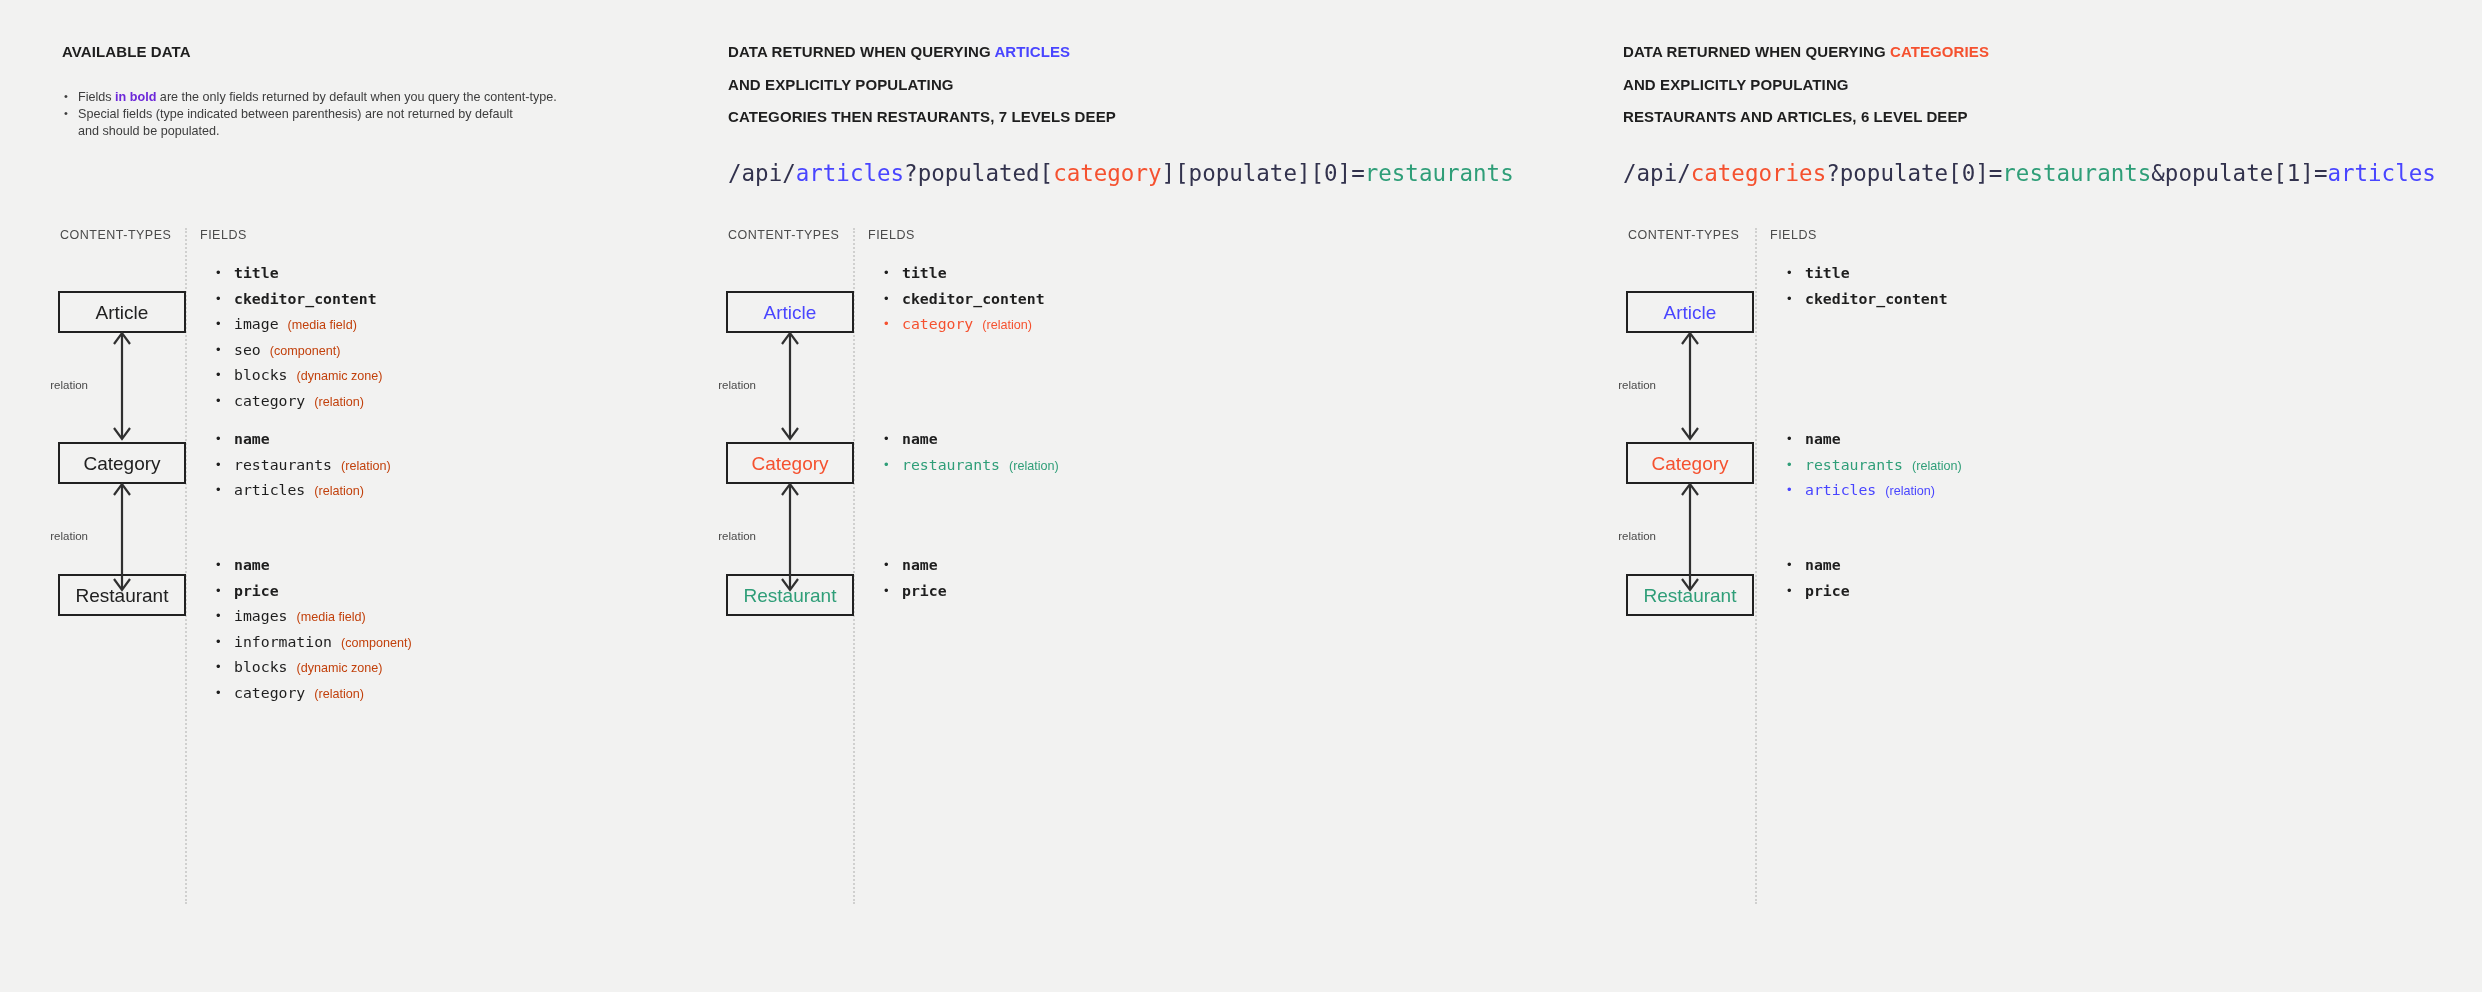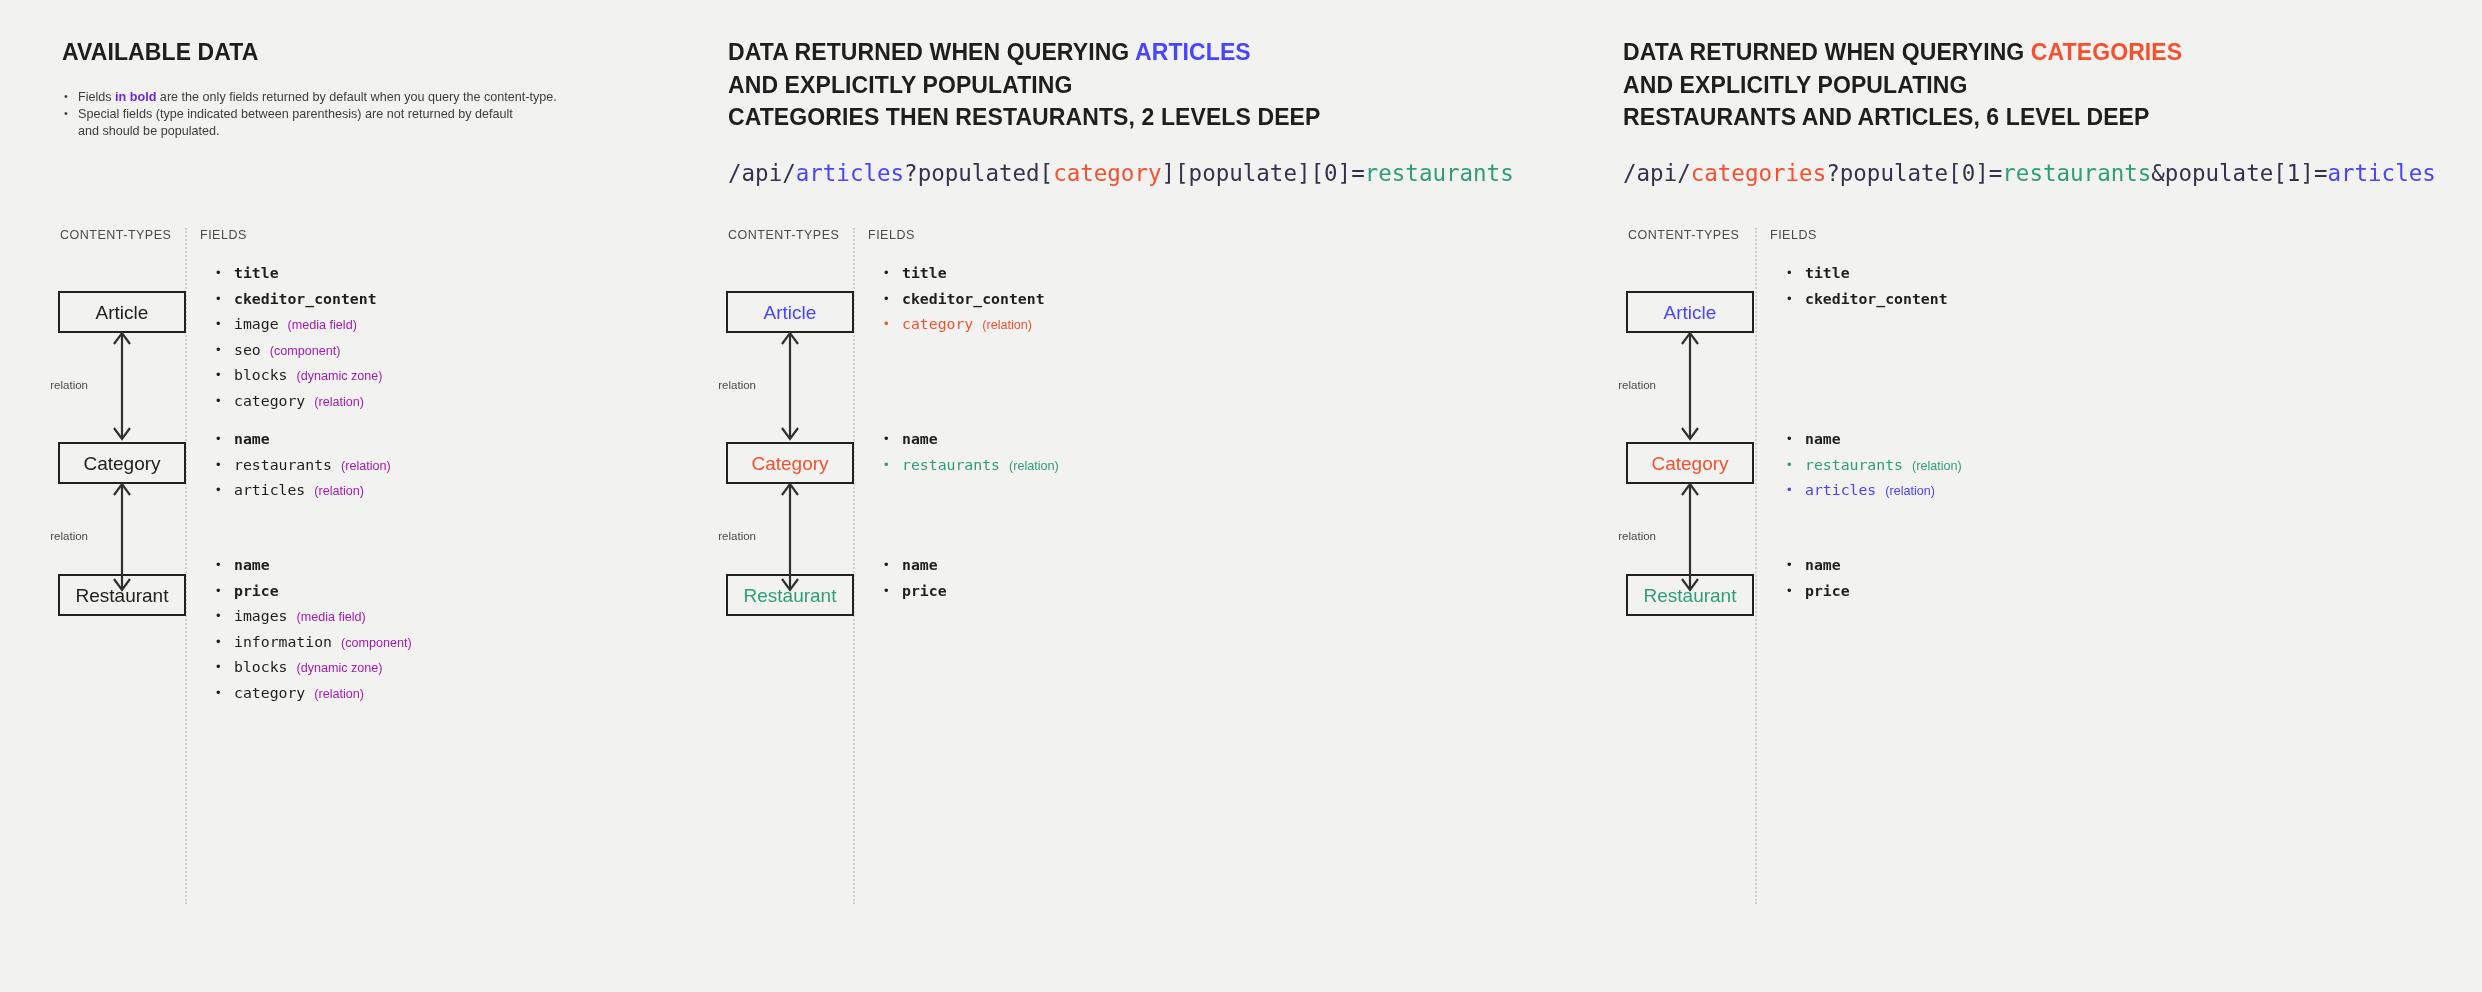--- a/index.html
+++ b/index.html
@@ -37,21 +37,21 @@
     position: absolute;
     left: 62px;
     top: 36px;
     width: 860px;
   }
   #col-0 .col-header { left: 62px; }
   #col-1 .col-header { left: 28px; }
   #col-2 .col-header { left: 68px; }
 
   .title {
-    font-size: 23px;
+    font-size: 15px;
     font-weight: bold;
     letter-spacing: 0.1px;
     line-height: 32.5px;
     color: #1e1e1e;
     margin: 0;
     white-space: nowrap;
   }
   .title .accent-blue { color: #4945ff; }
   .title .accent-red  { color: #f5512f; }
 
@@ -220,21 +220,21 @@
   }
   .field-row.is-bold .field-name { font-weight: bold; }
   .field-type {
     font-family: "Liberation Sans", sans-serif;
     font-size: 12.6px;
     margin-left: 9px;
   }
 
   .tone-default .field-name,
   .tone-default .dot { color: #1e1e1e; }
-  .tone-default .field-type { color: #a21caf; }
+  .tone-default .field-type { color: #c2410c; }
 
   .tone-red .field-name,
   .tone-red .dot,
   .tone-red .field-type { color: #f5512f; }
 
   .tone-green .field-name,
   .tone-green .dot,
   .tone-green .field-type { color: #2f9e78; }
 
   .tone-blue .field-name,
@@ -302,21 +302,21 @@
             <li class="field-row tone-default"><span class="dot">•</span><span class="field-name">blocks</span><span class="field-type">(dynamic zone)</span></li>
             <li class="field-row tone-default"><span class="dot">•</span><span class="field-name">category</span><span class="field-type">(relation)</span></li>
           </ul>
         </div>
       </div>
     </div>
     <div class="column" id="col-1">
       <div class="col-header">
         <div class="title"><span>DATA RETURNED WHEN QUERYING </span><span class="accent-blue">ARTICLES</span></div>
         <div class="title"><span>AND EXPLICITLY POPULATING</span></div>
-        <div class="title"><span>CATEGORIES THEN RESTAURANTS, 2 LEVELS DEEP</span></div>
+        <div class="title"><span>CATEGORIES THEN RESTAURANTS, 7 LEVELS DEEP</span></div>
         <div class="endpoint"><span>/api/</span><span class="c-blue">articles</span><span>?populated[</span><span class="c-red">category</span><span>][populate][0]=</span><span class="c-green">restaurants</span></div>
       </div>
       <div class="panel">
         <div class="panel-divider"></div>
         <div class="col-label label-ct">CONTENT-TYPES</div>
         <div class="col-label label-fields">FIELDS</div>
         <div class="ct-box pos-0 tone-blue">Article</div>
         <div class="ct-box pos-1 tone-red">Category</div>
         <div class="ct-box pos-2 tone-green">Restaurant</div>
         <div class="connector gap-0">

